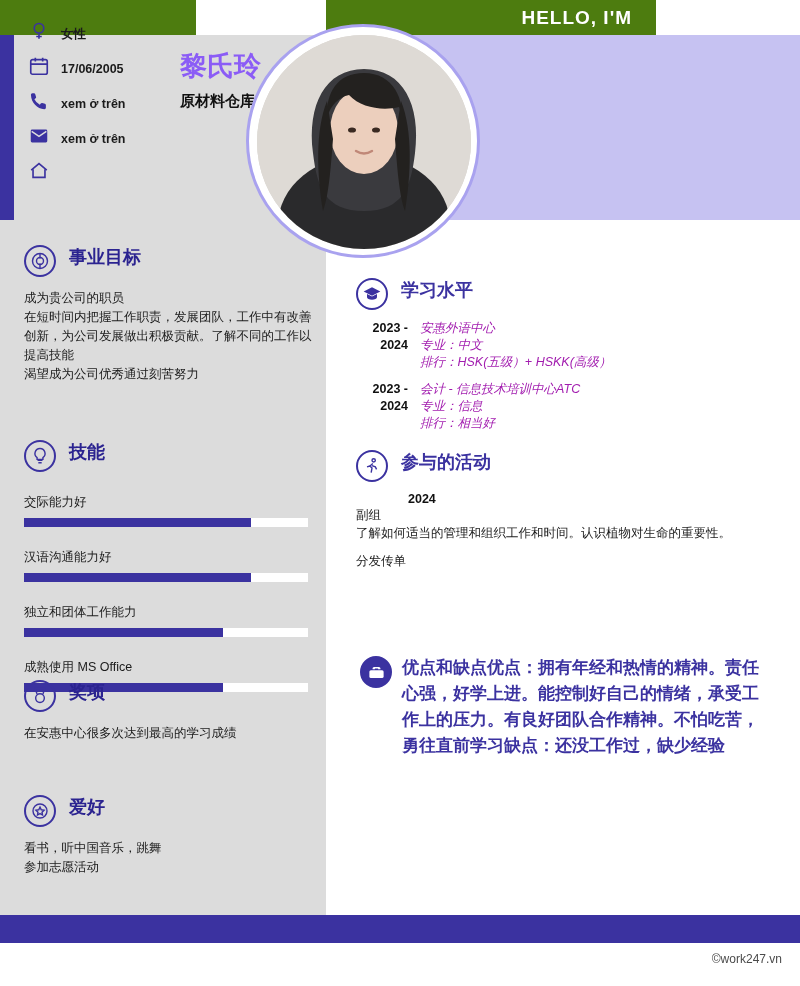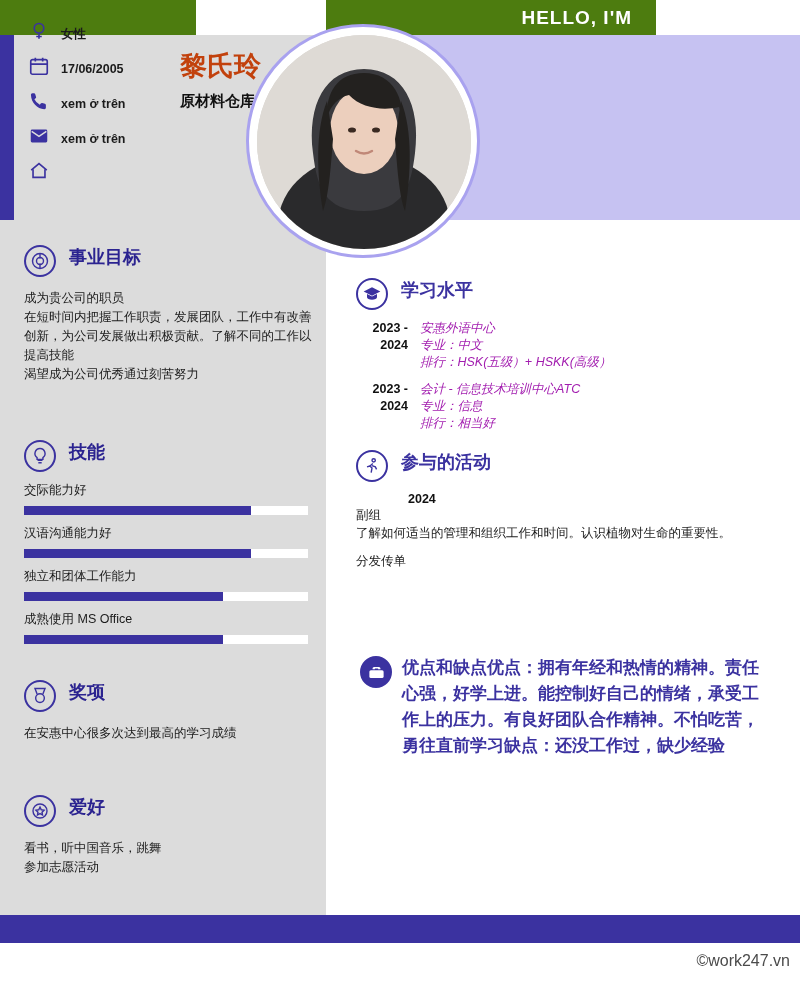--- a/index.html
+++ b/index.html
@@ -40,21 +40,21 @@
     background:#3b32a0;
   }
 
   
   .right-head {
     position:absolute; left:326px; top:35px; width:474px; height:185px;
     background:#c6c2f2;
   }
   .name {
     position:absolute; left:180px; top:48px;
-    color:#c2410c; font-size:27px; font-weight:bold;
+    color:#8b5cf6; font-size:27px; font-weight:bold;
   }
   .job {
     position:absolute; left:180px; top:92px;
     color:#111; font-size:15px; font-weight:bold;
   }
 
   
   .photo-ring {
     position:absolute; left:246px; top:24px; width:234px; height:234px;
     border-radius:50%;
@@ -102,21 +102,21 @@
     font-size:18px; font-weight:bold; color:#2b2390;
   }
   .sec-title.blue { color:#3b32a0; }
 
   .left-sec { position:absolute; left:24px; width:290px; }
   .body-txt {
     font-size:12.5px; color:#1b1b1b; line-height:19px; margin-top:12px;
   }
 
   
-  .skill { margin-top:10px; }
+  .skill { margin-top:22px; }
   .skill-label { font-size:12.5px; color:#1b1b1b; margin-bottom:7px; }
   .bar-bg { width:284px; height:9px; background:#ffffff; }
   .bar-fg { height:9px; background:#3b32a0; }
 
   
   .right-sec { position:absolute; left:356px; width:420px; }
   .edu-row { display:flex; margin-top:10px; }
   .edu-date {
     width:64px; flex:0 0 64px; text-align:right; padding-right:12px;
     font-size:12.5px; font-weight:bold; color:#111; line-height:17px;
@@ -136,22 +136,22 @@
   .strength-badge {
     position:absolute; left:360px; top:656px;
   }
 
   
   .bottombar {
     position:absolute; left:0; top:915px; width:800px; height:28px;
     background:#3b32a0;
   }
   .credit {
-    position:absolute; right:10px; top:952px;
-    font-size:16px; color:#4b4b4b;
+    position:absolute; right:18px; top:952px;
+    font-size:12px; color:#4b4b4b;
   }
 </style>
 </head>
 <body>
 
 <div class="page">
 
   <div class="topbar">
     <div class="topbar-white-notch"></div>
     <div class="hello">HELLO, I'M</div>

